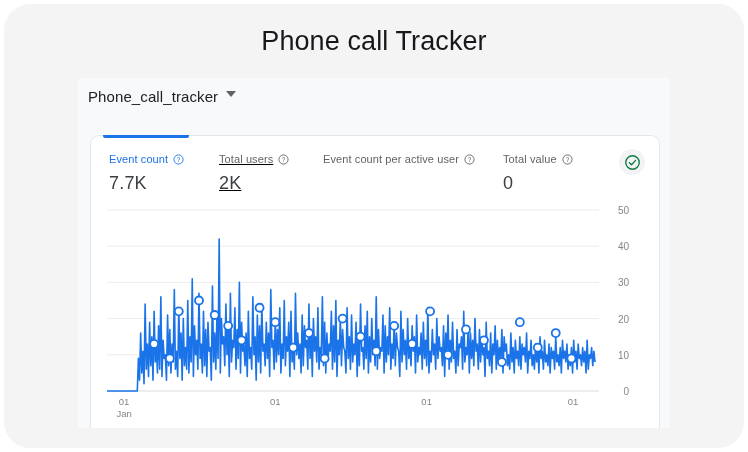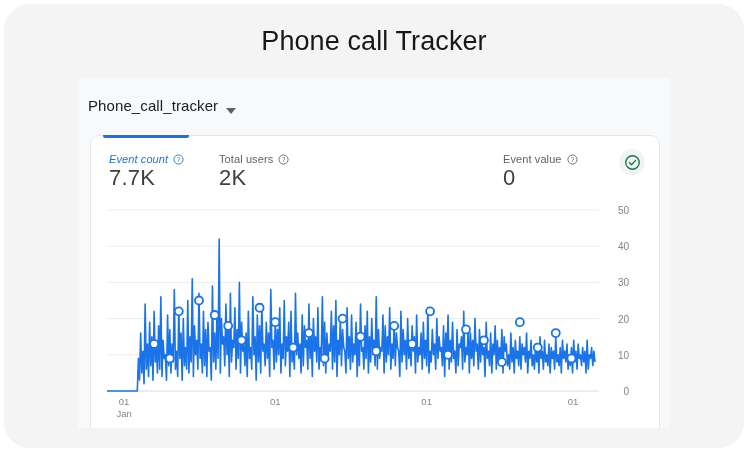--- a/index.html
+++ b/index.html
@@ -47,21 +47,21 @@
     height: 350px;
     background: #f7f9fa;
     border-radius: 2px;
   }
   .ds-selector {
     position: absolute;
     left: 10px;
     top: 10px;
     height: 26px;
     display: flex;
-    align-items: flex-end;
+    align-items: flex-start;
     gap: 8px;
   }
   .ds-name {
     font-size: 15px;
     color: #202124;
     letter-spacing: 0.1px;
   }
   .caret {
     width: 0;
     height: 0;
@@ -100,28 +100,29 @@
     align-items: center;
     gap: 5px;
     height: 14px;
   }
   .metric-label {
     font-size: 11px;
     color: #5f6368;
     letter-spacing: 0.1px;
     white-space: nowrap;
   }
-  .metric.active .metric-label { color: #1a73e8; font-style: italic; }
+  .metric.active .metric-label { color: #1a73e8; }
   .help-icon {
     width: 11px;
     height: 11px;
     display: block;
   }
   .metric-value {
-    font-size: 22px;
+    margin-top: 5px;
+    font-size: 18px;
     font-weight: 300;
     color: #3c4043;
     letter-spacing: 0.2px;
     line-height: 24px;
   }
   .tab-underline {
     position: absolute;
     top: -1px;
     height: 3px;
     background: #1a73e8;
@@ -172,35 +173,42 @@
             <div class="metric-head">
               <span class="metric-label">Event count</span>
               <svg class="help-icon" viewBox="0 0 24 24">
                 <circle cx="12" cy="12" r="10" fill="none" stroke="#1a73e8" stroke-width="2"></circle>
                 <text x="12" y="17" text-anchor="middle" font-size="14" font-family="&quot;Liberation Sans&quot;, sans-serif" fill="#1a73e8">?</text>
               </svg>
             </div>
             <div class="metric-value">7.7K</div>
           </div>
           <div class="tab-underline" style="left: 12px; width: 86px;"></div>
-          <div class="metric" style="left: 128px;">
+          <div class="metric" style="left: 128px; text-decoration: underline;">
             <div class="metric-head">
               <span class="metric-label">Total users</span>
               <svg class="help-icon" viewBox="0 0 24 24">
                 <circle cx="12" cy="12" r="10" fill="none" stroke="#5f6368" stroke-width="2"></circle>
                 <text x="12" y="17" text-anchor="middle" font-size="14" font-family="&quot;Liberation Sans&quot;, sans-serif" fill="#5f6368">?</text>
               </svg>
             </div>
             <div class="metric-value">2K</div>
           </div>
           <div class="metric" style="left: 232px;">
+            <div class="metric-head">
+              <span class="metric-label">Event count per active user</span>
+              <svg class="help-icon" viewBox="0 0 24 24">
+                <circle cx="12" cy="12" r="10" fill="none" stroke="#5f6368" stroke-width="2"></circle>
+                <text x="12" y="17" text-anchor="middle" font-size="14" font-family="&quot;Liberation Sans&quot;, sans-serif" fill="#5f6368">?</text>
+              </svg>
+            </div>
           </div>
           <div class="metric" style="left: 412px;">
             <div class="metric-head">
-              <span class="metric-label">Event value</span>
+              <span class="metric-label">Total value</span>
               <svg class="help-icon" viewBox="0 0 24 24">
                 <circle cx="12" cy="12" r="10" fill="none" stroke="#5f6368" stroke-width="2"></circle>
                 <text x="12" y="17" text-anchor="middle" font-size="14" font-family="&quot;Liberation Sans&quot;, sans-serif" fill="#5f6368">?</text>
               </svg>
             </div>
             <div class="metric-value">0</div>
           </div>
         </div>
 
       <div class="status-badge">

